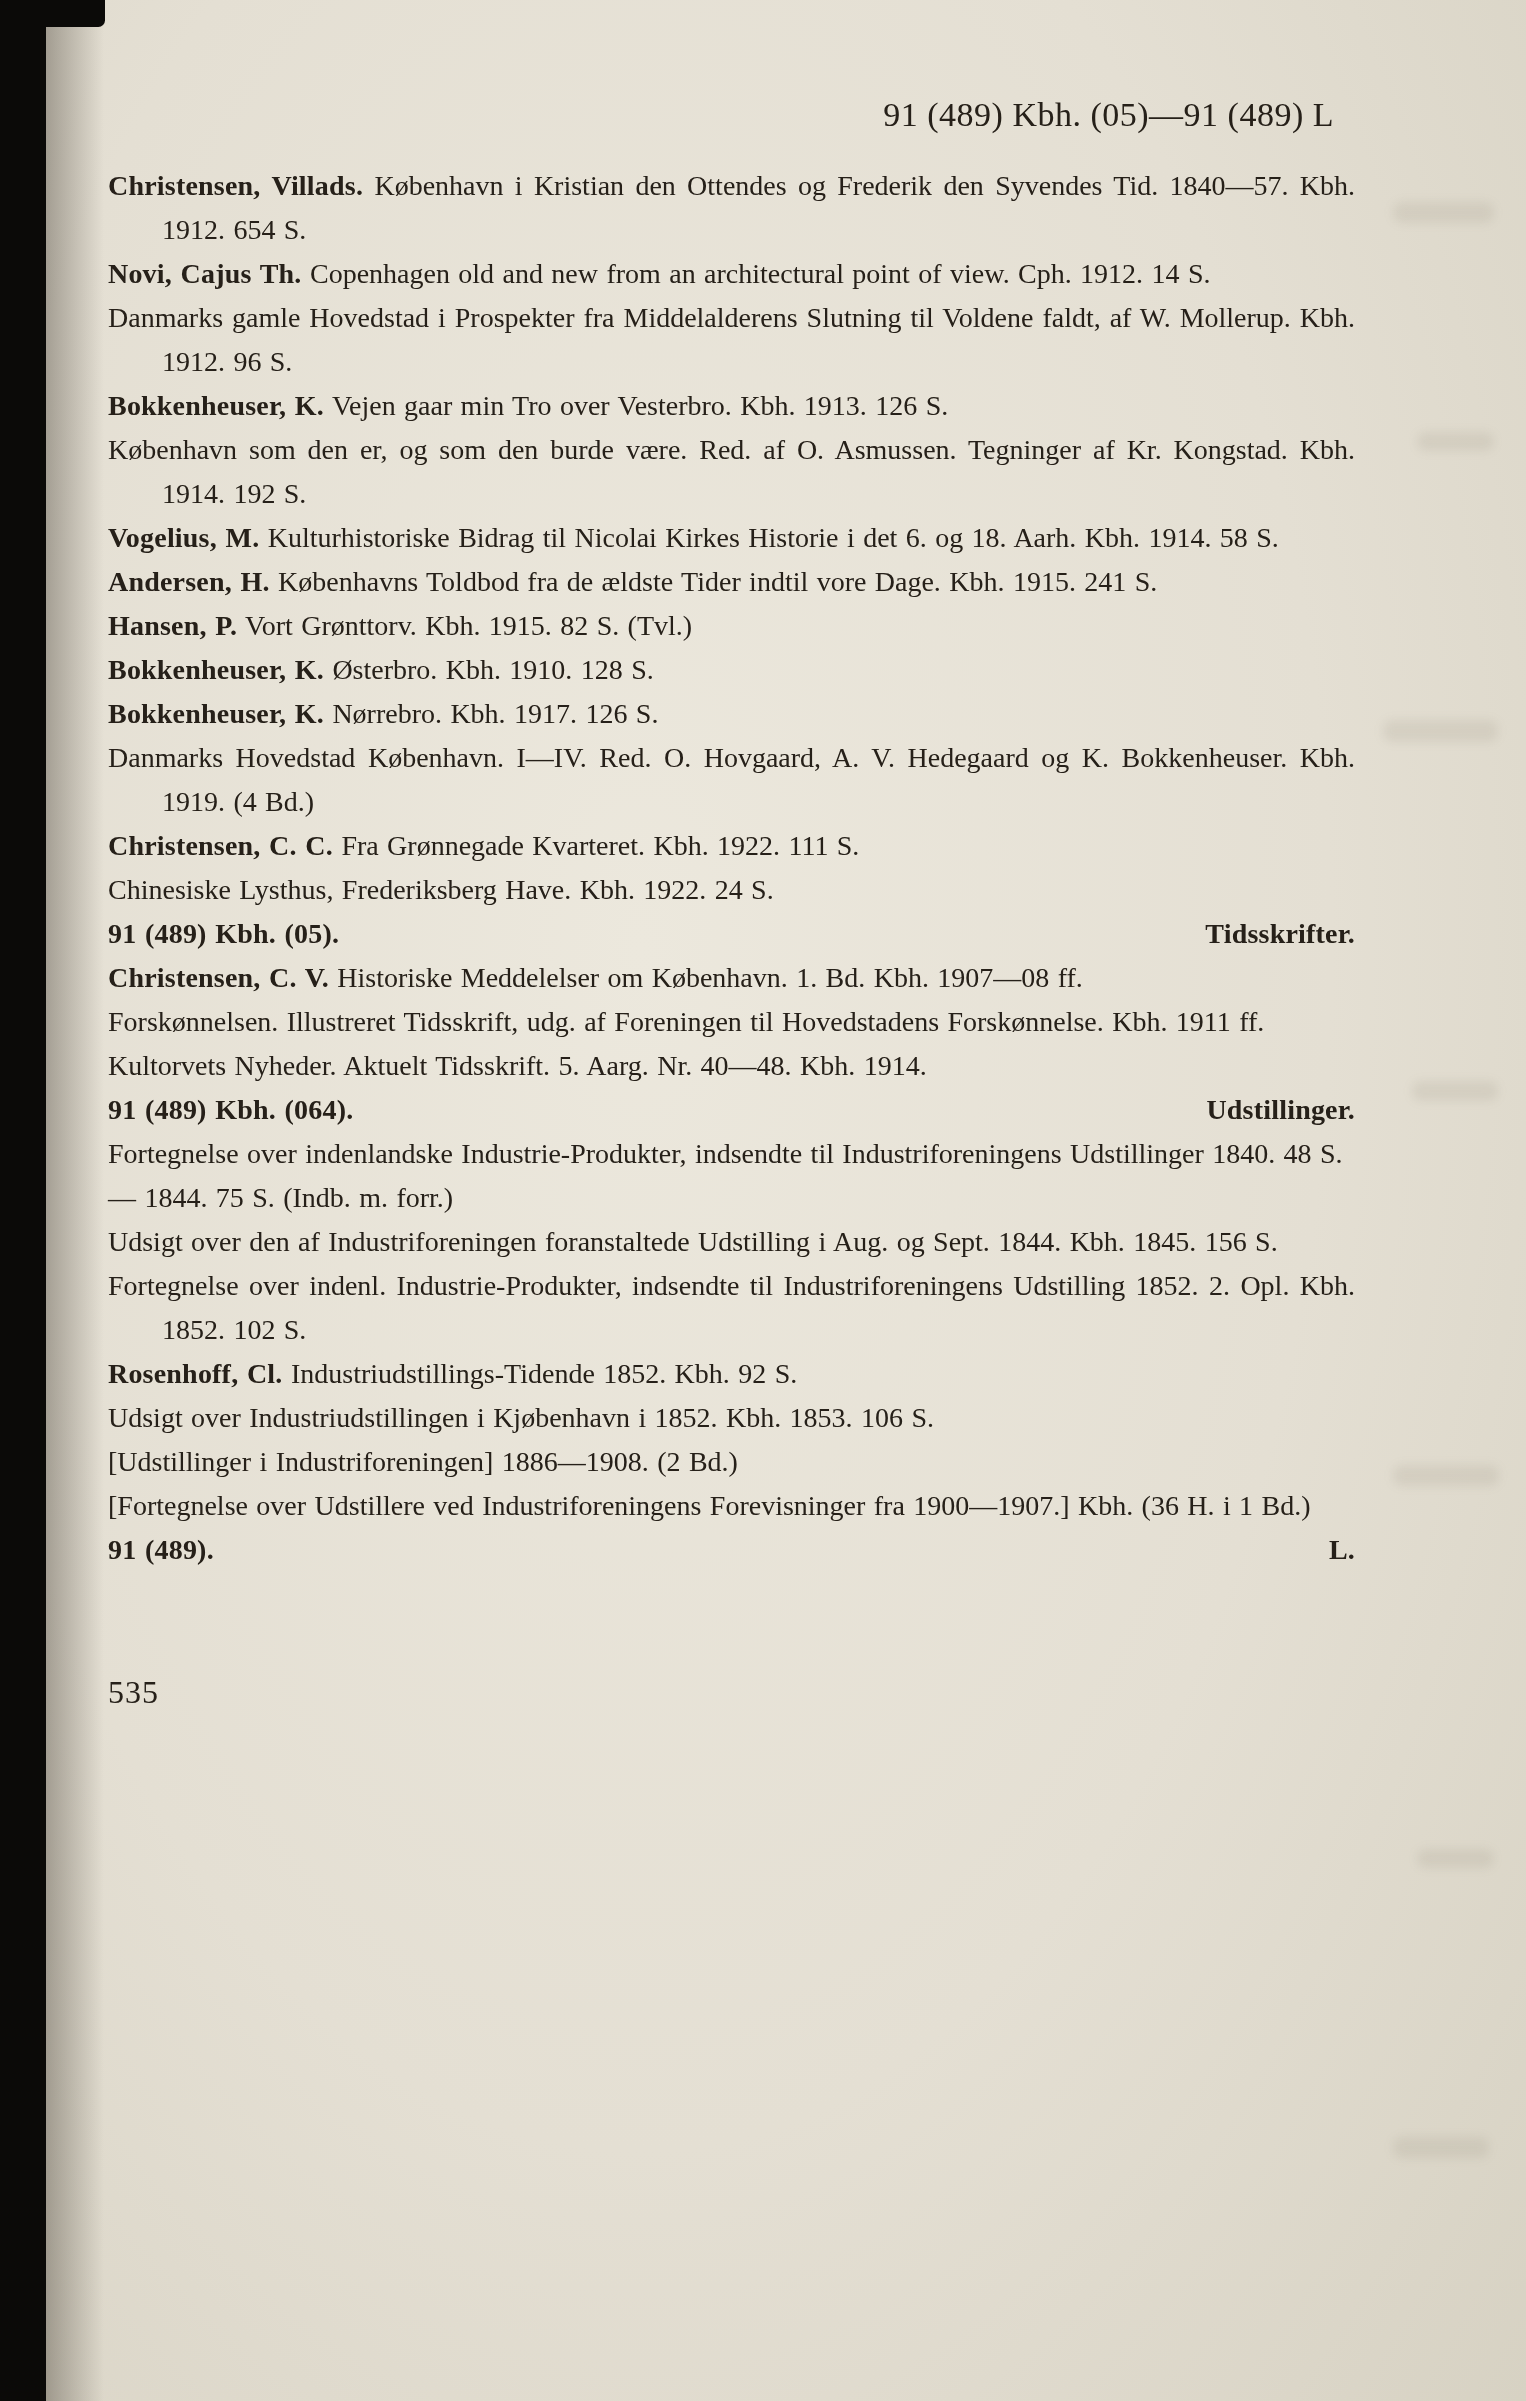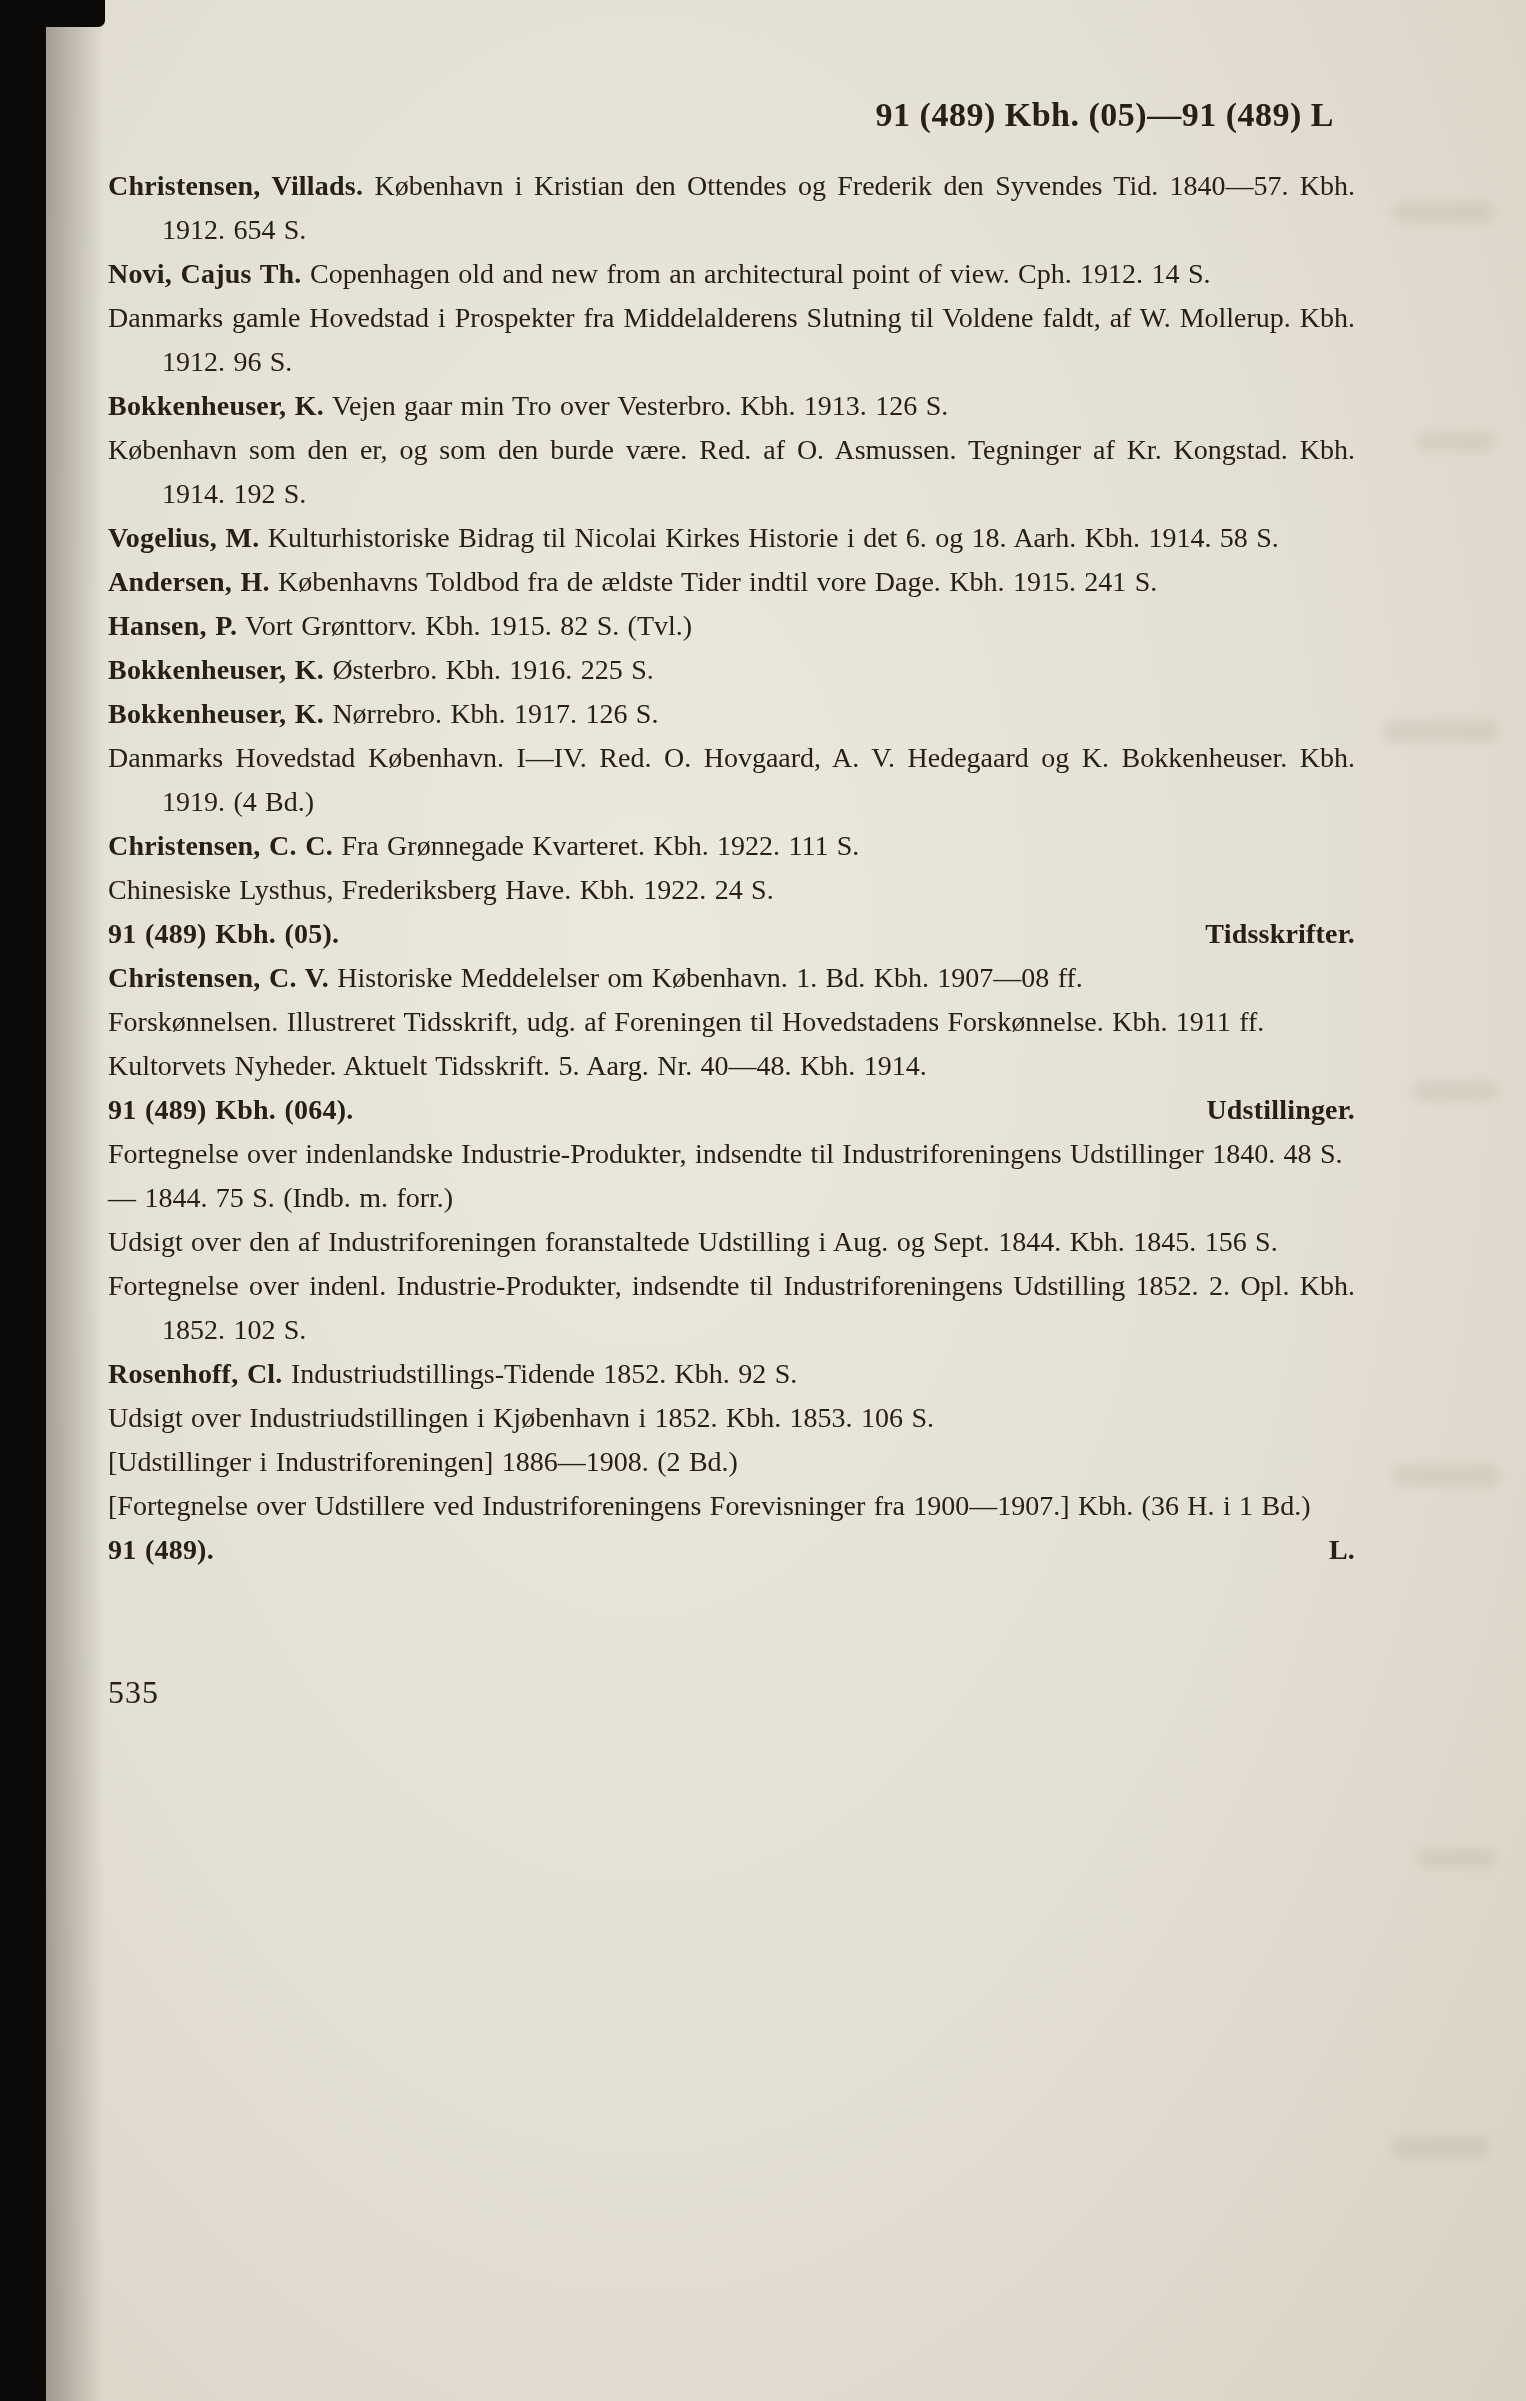--- a/index.html
+++ b/index.html
@@ -35,21 +35,21 @@
     background: #0b0a08;
     border-bottom-right-radius: 6.7px;
   }
   .content {
     position: absolute;
     left: 108px;
     top: 94px;
     width: 1247px;
   }
   .running-header {
-    font-weight: 700;
+    font-weight: 400;
     font-size: 34px;
     line-height: 42px;
     text-align: right;
     padding-right: 21px;
     margin-bottom: 28px;
     letter-spacing: 0.5px;
     white-space: nowrap;
   }
   .entries {
     font-size: 28px;
@@ -114,21 +114,21 @@
       <p class="entry"><b>Bokkenheuser, K.</b> <span>Vejen gaar min Tro over Vesterbro. Kbh. 1913. 126 S.</span></p>
 
       <p class="entry"><span>København som den er, og som den burde være. Red. af O. Asmussen. Tegninger af Kr. Kongstad. Kbh. 1914. 192 S.</span></p>
 
       <p class="entry"><b>Vogelius, M.</b> <span>Kulturhistoriske Bidrag til Nicolai Kirkes Historie i det 6. og 18. Aarh. Kbh. 1914. 58 S.</span></p>
 
       <p class="entry"><b>Andersen, H.</b> <span>Københavns Toldbod fra de ældste Tider indtil vore Dage. Kbh. 1915. 241 S.</span></p>
 
       <p class="entry"><b>Hansen, P.</b> <span>Vort Grønttorv. Kbh. 1915. 82 S. (Tvl.)</span></p>
 
-      <p class="entry"><b>Bokkenheuser, K.</b> <span>Østerbro. Kbh. 1916. 225 S.</span></p>
+      <p class="entry"><b>Bokkenheuser, K.</b> <span>Østerbro. Kbh. 1910. 128 S.</span></p>
 
       <p class="entry"><b>Bokkenheuser, K.</b> <span>Nørrebro. Kbh. 1917. 126 S.</span></p>
 
       <p class="entry"><span>Danmarks Hovedstad København. I—IV. Red. O. Hovgaard, A. V. Hedegaard og K. Bokkenheuser. Kbh. 1919. (4 Bd.)</span></p>
 
 
       <p class="entry"><b>Christensen, C. C.</b> <span>Fra Grønnegade Kvarteret. Kbh. 1922. 111 S.</span></p>
 
       <p class="entry"><span>Chinesiske Lysthus, Frederiksberg Have. Kbh. 1922. 24 S.</span></p>
 

